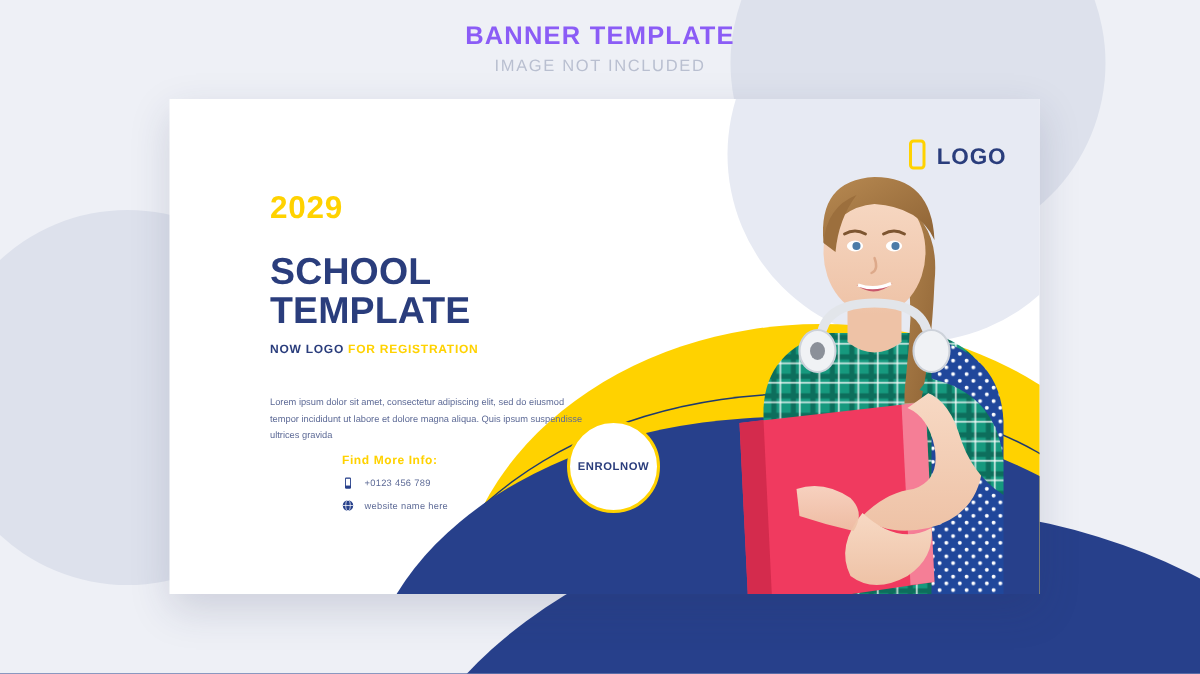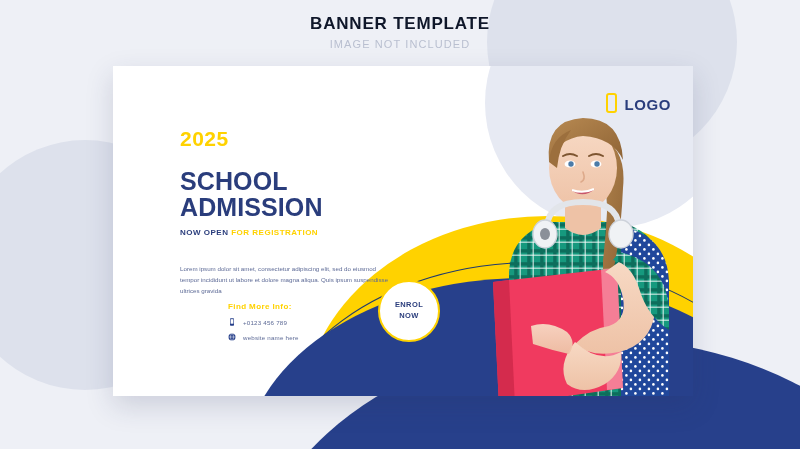--- a/index.html
+++ b/index.html
@@ -17,21 +17,21 @@
   #deco-circle-left{left:-40px;top:140px;width:250px;height:250px;}
   #deco-circle-topright{left:487px;top:-83px;width:250px;height:250px;}
   #deco-blue-blob{
     position:absolute;left:248px;top:338px;width:700px;height:420px;
     background:#27408b;border-radius:50% 50% 0 0 / 62% 62% 0 0;
   }
 
   
   #page-header{position:absolute;left:0;top:14px;width:800px;text-align:center;z-index:6;}
   #header-title{
-    font-size:17px;font-weight:bold;color:#0f172a;letter-spacing:.8px;margin:0;
+    font-size:17px;font-weight:bold;color:#8b5cf6;letter-spacing:.8px;margin:0;
   }
   #header-sub{
     font-size:11px;color:#b9bfd0;letter-spacing:1.1px;margin:4px 0 0 0;
   }
 
   
   #banner-card{
     position:absolute;left:113px;top:66px;width:580px;height:330px;
     background:#ffffff;overflow:hidden;
     box-shadow:0 10px 26px rgba(40,50,90,.17);
@@ -83,21 +83,21 @@
   #contact-title{font-size:8px;font-weight:bold;color:#ffd200;letter-spacing:.4px;}
   .contact-row{display:flex;align-items:center;gap:7px;margin-top:7px;}
   .contact-ico{width:8px;height:8px;flex:0 0 8px;display:flex;align-items:center;justify-content:center;}
   .contact-ico svg{display:block;}
   .contact-txt{font-size:6.2px;color:#5d6a96;letter-spacing:.2px;}
 
   
   #enrol-badge{
     position:absolute;left:265px;top:214px;width:62px;height:62px;border-radius:50%;
     background:#ffffff;border:2.5px solid #ffd200;box-sizing:border-box;
-    display:flex;flex-direction:column;align-items:center;justify-content:center;
+    display:flex;flex-direction:row;align-items:center;justify-content:center;
     z-index:11;
   }
   #enrol-badge span{font-size:7.5px;font-weight:bold;color:#2a3d7c;letter-spacing:.4px;line-height:1.45;}
 
   
   #model{position:absolute;left:358px;top:10px;width:230px;height:330px;z-index:10;}
   #model svg{display:block;}
 </style>
 </head>
 <body>
@@ -119,27 +119,27 @@
     <div id="banner-yellow"></div>
     <div id="banner-yellow-line"></div>
     <div id="banner-blue"></div>
 
     <div id="logo">
       <span id="logo-mark"></span>
       <span id="logo-text">LOGO</span>
     </div>
 
     <div id="copy">
-      <div id="year">2025</div>
+      <div id="year">2029</div>
       <div id="headline">
         <div>SCHOOL</div>
-        <div>ADMISSION</div>
+        <div>TEMPLATE</div>
       </div>
       <div id="subhead">
-        <span class="a">NOW OPEN</span>
+        <span class="a">NOW LOGO</span>
         <span class="b">FOR REGISTRATION</span>
       </div>
       <div id="body-copy">Lorem ipsum dolor sit amet, consectetur adipiscing elit, sed do eiusmod tempor incididunt ut labore et dolore magna aliqua. Quis ipsum suspendisse ultrices gravida</div>
     </div>
 
     <div id="contact">
       <div id="contact-title">Find More Info:</div>
 
       <div class="contact-row">
         <span class="contact-ico">

